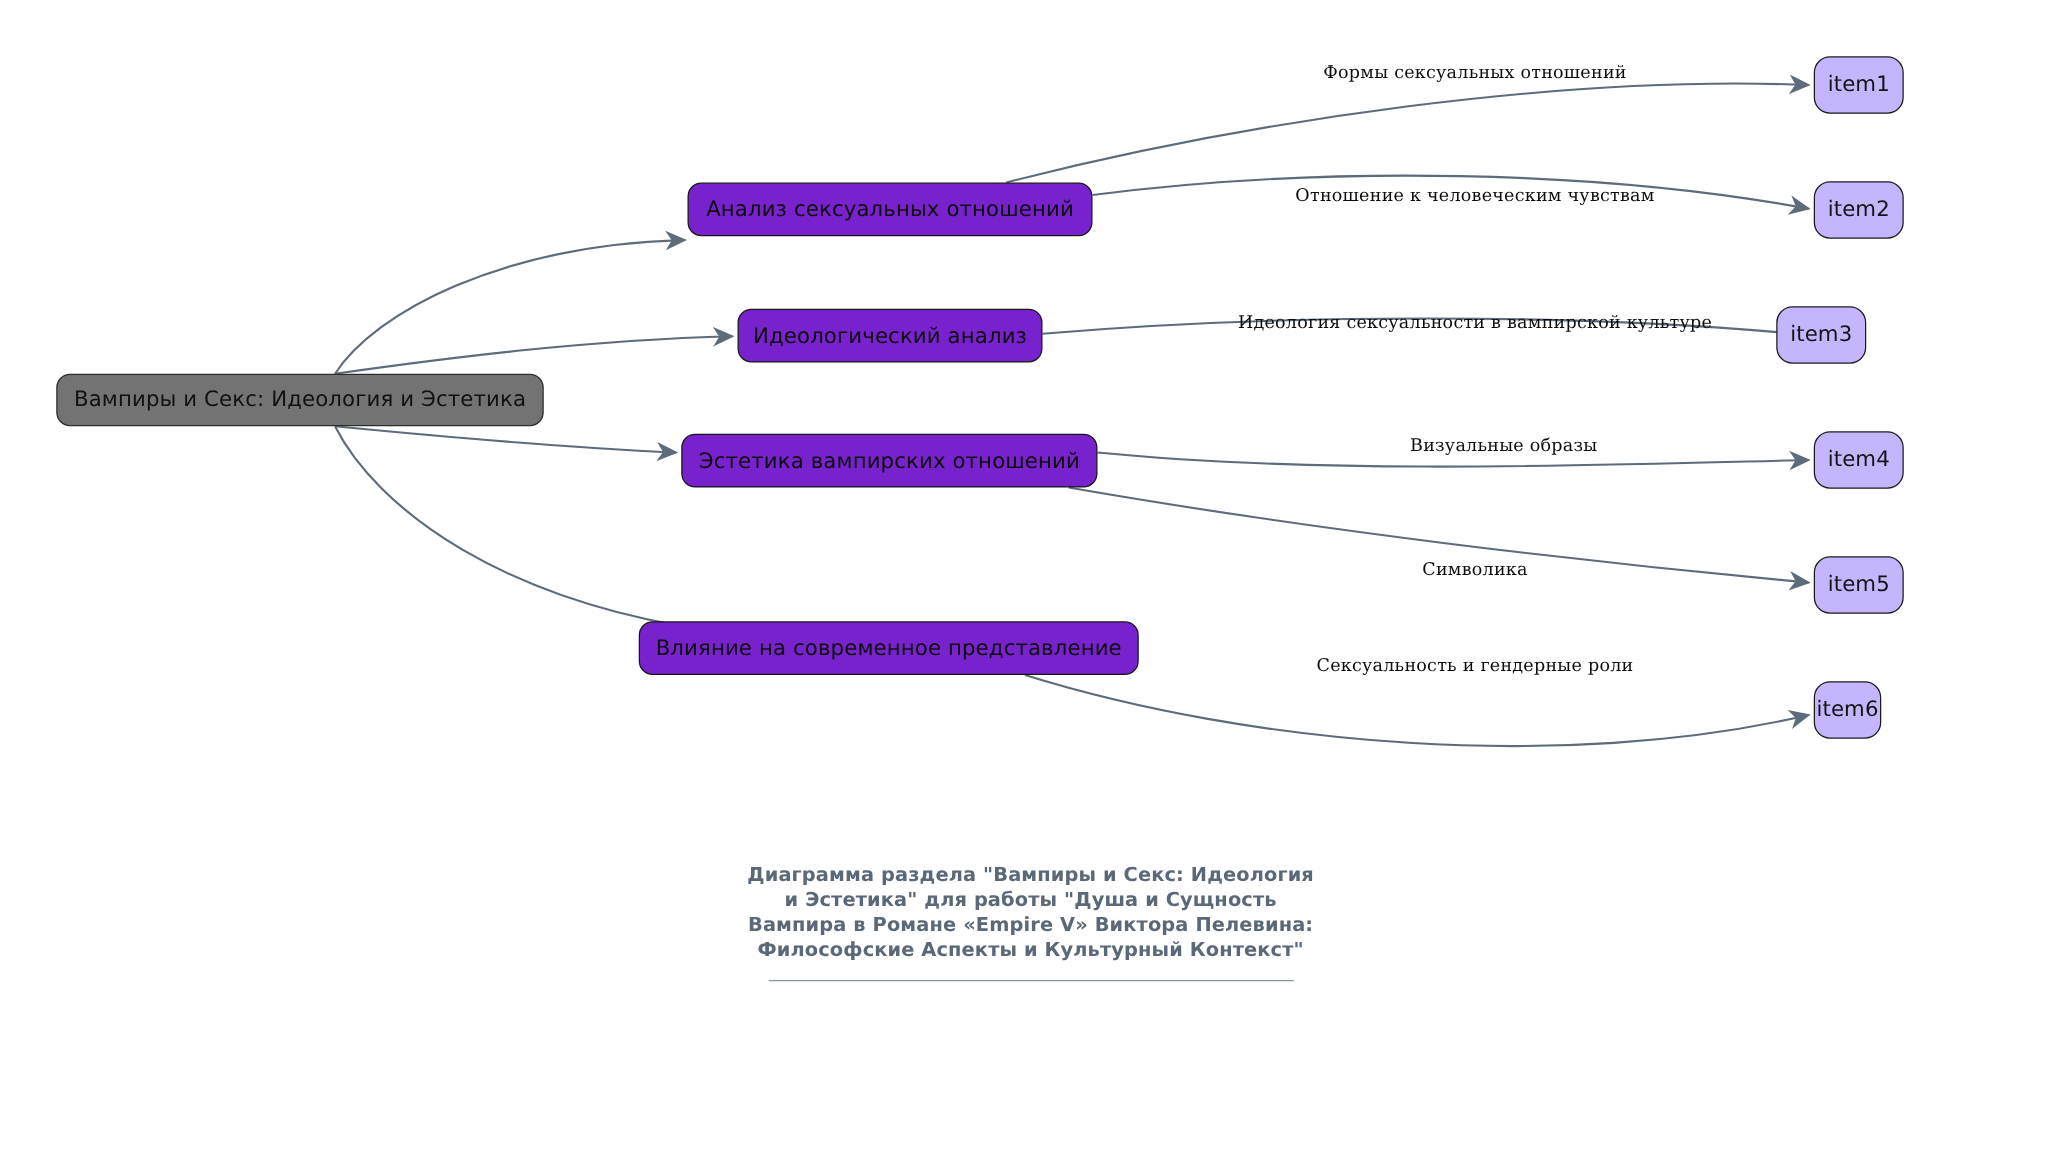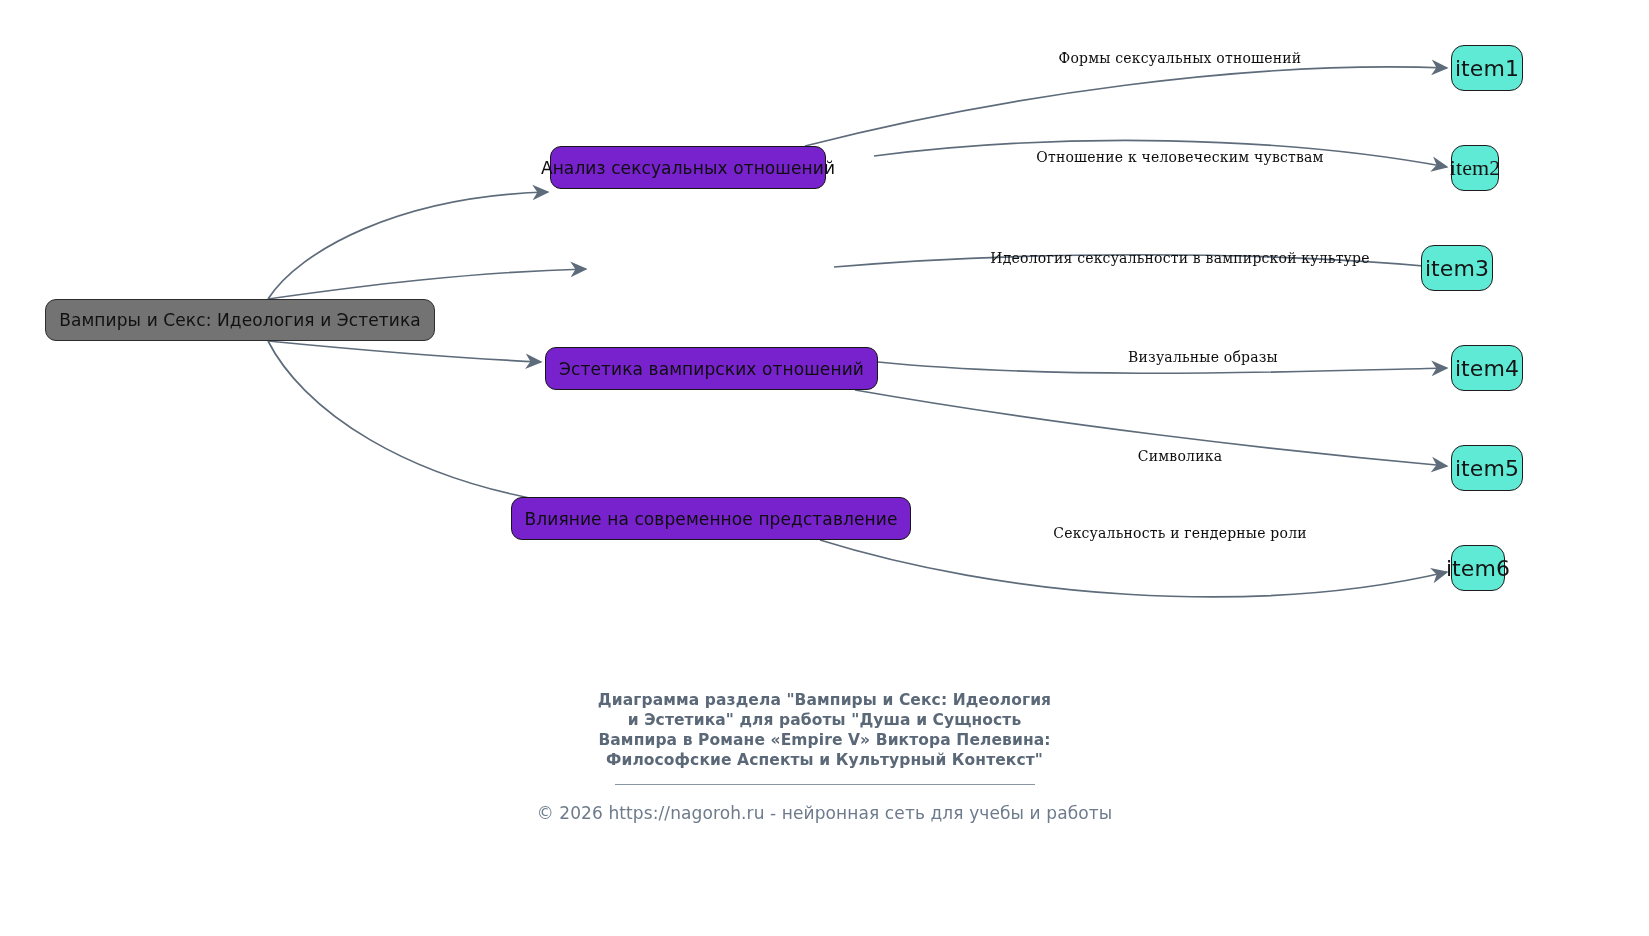--- a/index.html
+++ b/index.html
@@ -40,24 +40,24 @@
   .node.root {
     background: #737373;
     border-color: #2d2d2d;
   }
   .node.branch {
     background: #7722cc;
     border-color: #171717;
     color: #0e0e0e;
   }
   .node.leaf {
-    background: #5eead4;
+    background: #c4b5fd;
     border: 1.7px solid #1c1c1c;
     border-radius: 13px;
-    font-size: 22px;
+    font-size: 17px;
     color: #141414;
   }
   .edge-label {
     position: absolute;
     font-family: "DejaVu Serif", serif;
     font-size: 14px;
     color: #0d0d0d;
     white-space: nowrap;
     transform: translate(-50%, -50%);
     letter-spacing: .2px;
@@ -114,34 +114,37 @@
       <path d="M 878 362 C 1060 380 1280 372 1447 368"></path>
       <path d="M 855 390 C 1050 424 1270 450 1447 466"></path>
       <path d="M 820 540 C 1000 596 1250 618 1447 572"></path>
     </g>
   </svg>
 
   <div class="node root" style="left:45px; top:299px; width:390px; height:42px;">
     <span>Вампиры и Секс: Идеология и Эстетика</span>
   </div>
 
-  <div class="node branch" style="left:550px; top:146px; width:276px; height:43px;">
+  <div class="node branch" style="left:550px; top:146px; width:324px; height:43px;">
     <span>Анализ сексуальных отношений</span>
+  </div>
+  <div class="node branch" style="left:590px; top:247px; width:244px; height:43px;">
+    <span>Идеологический анализ</span>
   </div>
   <div class="node branch" style="left:545px; top:347px; width:333px; height:43px;">
     <span>Эстетика вампирских отношений</span>
   </div>
   <div class="node branch" style="left:511px; top:497px; width:400px; height:43px;">
     <span>Влияние на современное представление</span>
   </div>
 
   <div class="node leaf" style="left:1451px; top:45px; width:72px; height:46px;">
     <span>item1</span>
   </div>
-  <div class="node leaf" style="left:1451px; top:145px; width:48px; height:46px;font-family:Liberation Serif, serif;">
+  <div class="node leaf" style="left:1451px; top:145px; width:72px; height:46px;">
     <span>item2</span>
   </div>
   <div class="node leaf" style="left:1421px; top:245px; width:72px; height:46px;">
     <span>item3</span>
   </div>
   <div class="node leaf" style="left:1451px; top:345px; width:72px; height:46px;">
     <span>item4</span>
   </div>
   <div class="node leaf" style="left:1451px; top:445px; width:72px; height:46px;">
     <span>item5</span>
@@ -158,16 +161,15 @@
   <div class="edge-label" style="left:1180px; top:533px;">Сексуальность и гендерные роли</div>
 
   <div id="footer">
     <div id="caption">
       <span class="cap-line">Диаграмма раздела "Вампиры и Секс: Идеология</span>
       <span class="cap-line">и Эстетика" для работы "Душа и Сущность</span>
       <span class="cap-line">Вампира в Романе «Empire V» Виктора Пелевина:</span>
       <span class="cap-line">Философские Аспекты и Культурный Контекст"</span>
     </div>
     <div id="rule"></div>
-    <div id="copyright">© 2026 https://nagoroh.ru - нейронная сеть для учебы и работы</div>
   </div>
 
 </div>
 
 </body></html>

